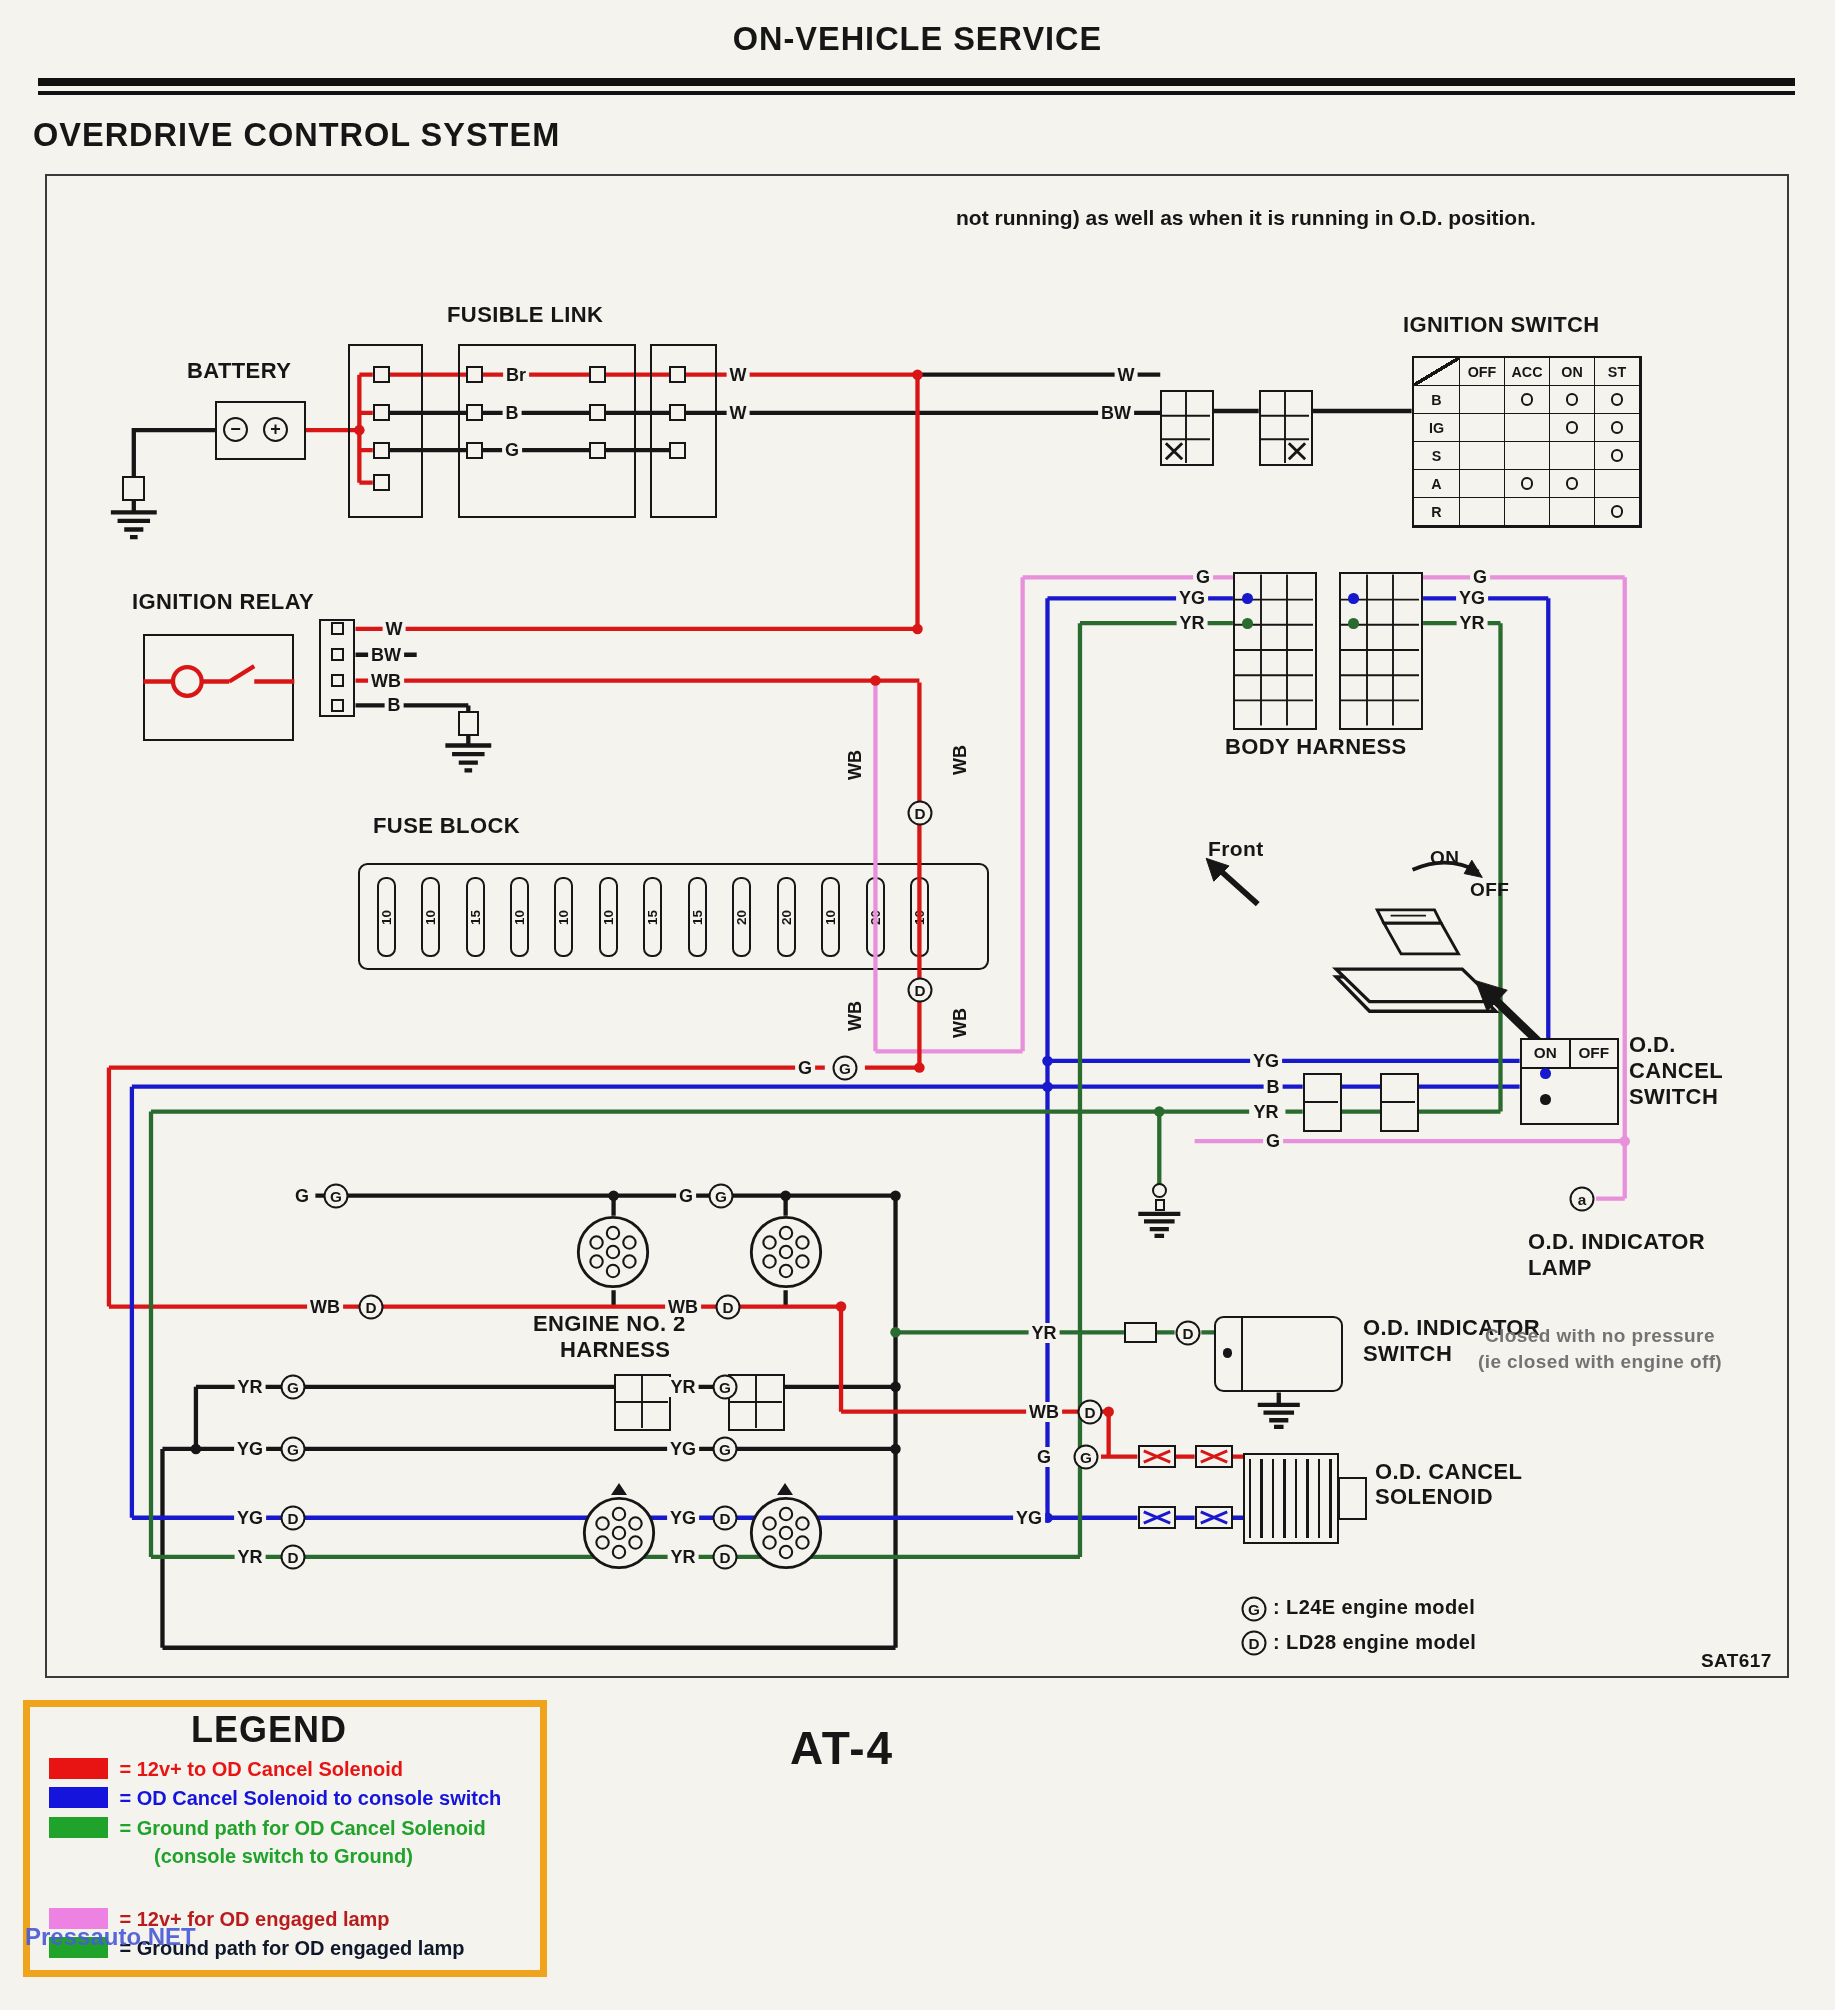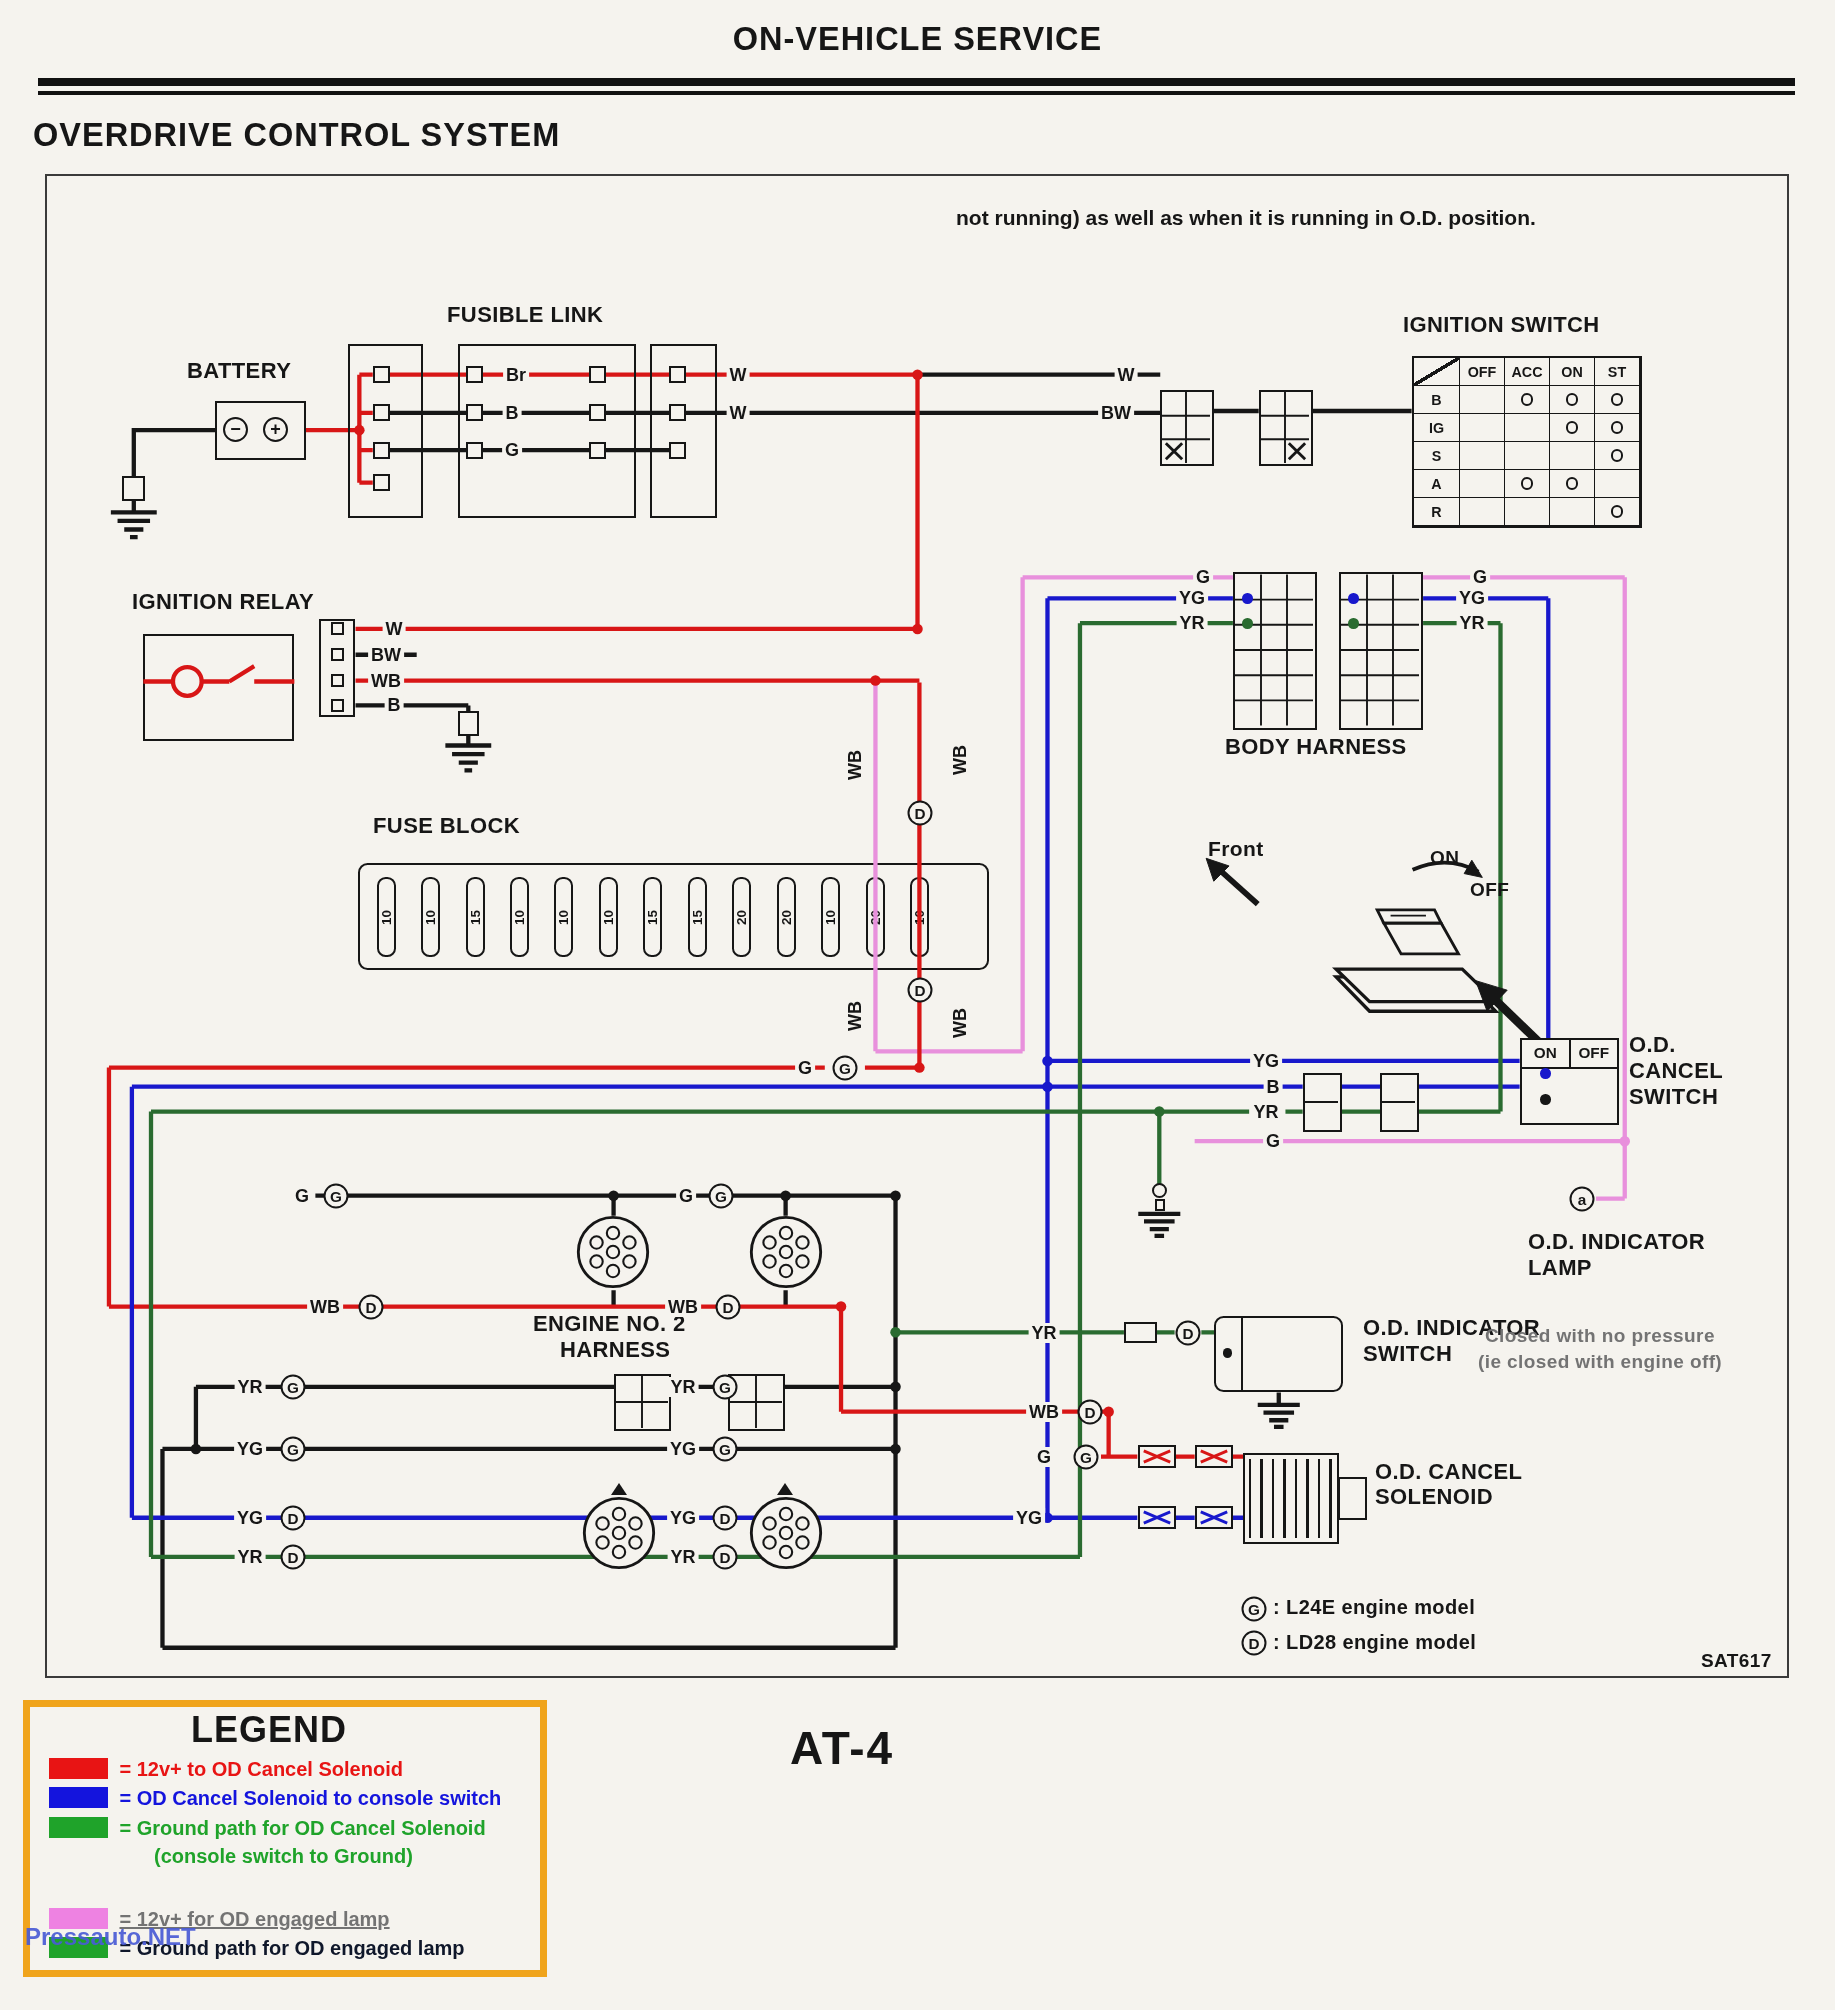--- a/index.html
+++ b/index.html
@@ -529,21 +529,21 @@
       <span class="sw" style="background: rgb(20, 20, 221);"></span>
       <span style="color: rgb(20, 20, 221);">= OD Cancel Solenoid to console switch</span>
     </div>
     <div class="leg-row" style="top: 110px;">
       <span class="sw" style="background: rgb(31, 163, 42);"></span>
       <span style="color: rgb(31, 163, 42);">= Ground path for OD Cancel Solenoid</span>
     </div>
     <div class="leg-sub" style="top: 138px; color: rgb(31, 163, 42);">(console switch to Ground)</div>
     <div class="leg-row" style="top: 201px;">
       <span class="sw" style="background: rgb(238, 130, 226);"></span>
-      <span style="color: #737373; text-decoration: underline;">= 12v+ for OD engaged lamp</span>
+      <span style="color: #b91c1c;">= 12v+ for OD engaged lamp</span>
     </div>
     <div class="leg-row" style="top: 230px;">
       <span class="sw" style="background: rgb(31, 163, 42);"></span>
       <span style="color: #0f172a;">= Ground path for OD engaged lamp</span>
     </div>
   </div>
 <div id="at13">AT-4</div>
 <div id="watermark">Pressauto.NET</div>
 
 <div class="sq" style="left: 373px; top: 366px;"></div>

